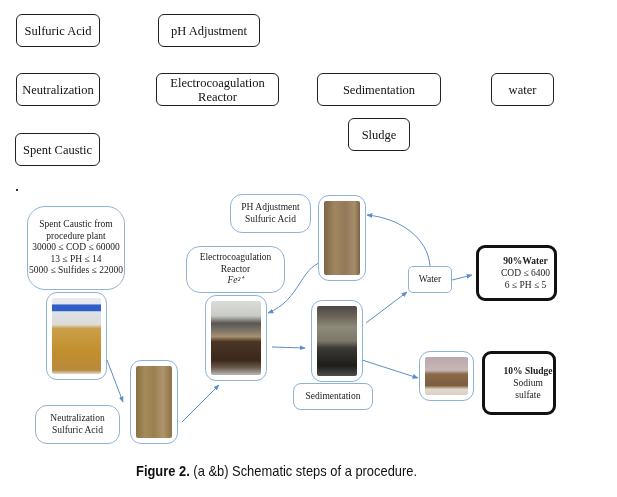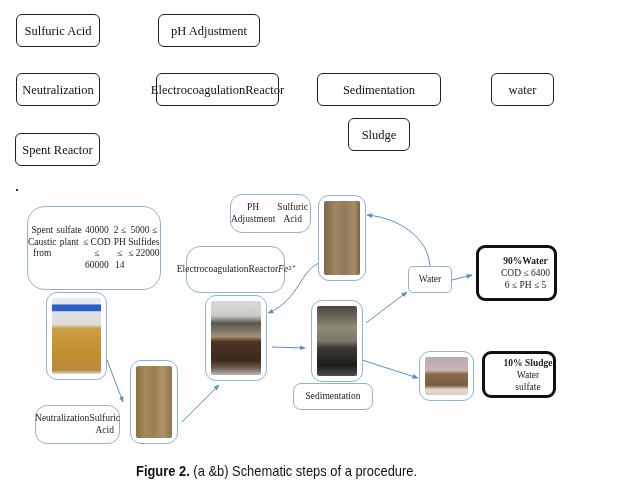--- a/index.html
+++ b/index.html
@@ -11,21 +11,21 @@
           display:flex; align-items:center; justify-content:center; text-align:center; font-size:9.5px; line-height:11.5px; color:#222; }
   .kbox { position:absolute; box-sizing:border-box; border:3px solid #111; border-radius:9px; background:#fff;
           display:flex; align-items:center; justify-content:center; text-align:center; font-size:9.5px; line-height:12px; color:#222; flex-direction:column;padding-left:18px; }
   .kbox .hd { font-weight:bold; }
   .photo { position:absolute; box-sizing:border-box; border:1px solid #8fb3d6; border-radius:11px; background:#fff; padding:5px; }
   .photo .img { width:100%; height:100%; border-radius:2px; }
   .caption { position:absolute; left:136px; top:462px; font-family:"Liberation Sans", sans-serif; font-size:15px; color:#111; transform:scaleX(0.86); transform-origin:left top; white-space:nowrap; }
   .caption b { font-weight:bold; }
   .dot { position:absolute; left:16px; top:189px; width:2px; height:2px; background:#333; }
   svg.arrows { position:absolute; left:0; top:0; width:617px; height:497px; pointer-events:none; }
-  .col { display:flex; flex-direction:row; }
+  .col { display:flex; flex-direction:column; }
   .sup { font-style:italic;text-align:center; }
 </style>
 </head>
 <body>
 
 <div class="box thickleft" style="left:16px;top:14px;width:84px;height:33px;">
   <span>Sulfuric Acid</span>
 </div>
 <div class="box thickleft" style="left:158px;top:14px;width:102px;height:33px;">
   <span>pH Adjustment</span>
@@ -41,21 +41,21 @@
   </div>
 </div>
 <div class="box" style="left:317px;top:73px;width:124px;height:33px;">
   <span>Sedimentation</span>
 </div>
 <div class="box" style="left:491px;top:73px;width:63px;height:33px;">
   <span>water</span>
 </div>
 
 <div class="box thickleft" style="left:15px;top:133px;width:85px;height:33px;">
-  <span>Spent Reactor</span>
+  <span>Spent Caustic</span>
 </div>
 <div class="box" style="left:348px;top:118px;width:62px;height:33px;">
   <span>Sludge</span>
 </div>
 
 <div class="dot"></div>
 
 <svg class="arrows" viewBox="0 0 617 497">
   <defs>
     <marker id="ah" viewBox="0 0 10 10" refX="9" refY="5" markerWidth="6" markerHeight="6" orient="auto">
@@ -73,26 +73,26 @@
 
   <path d="M366,323 L407,292" stroke="#5b8fc7" stroke-width="1" fill="none" marker-end="url(#ah)"></path>
 
   <path d="M430,266 C428,238 400,218 367,215" stroke="#5b8fc7" stroke-width="1" fill="none" marker-end="url(#ah)"></path>
 
   <path d="M452,280 L472,275" stroke="#5b8fc7" stroke-width="1" fill="none" marker-end="url(#ah)"></path>
 
   <path d="M362,360 L418,378" stroke="#5b8fc7" stroke-width="1" fill="none" marker-end="url(#ah)"></path>
 </svg>
 
-<div class="bbox" style="left:27px;top:206px;width:134px;height:84px;border-radius:18px;">
+<div class="bbox" style="left:27px;top:206px;width:98px;height:84px;border-radius:18px;">
   <div class="col">
     <span>Spent Caustic from</span>
-    <span>sulfate plant</span>
-    <span>40000 ≤ COD ≤ 60000</span>
-    <span>2 ≤ PH ≤ 14</span>
+    <span>procedure plant</span>
+    <span>30000 ≤ COD ≤ 60000</span>
+    <span>13 ≤ PH ≤ 14</span>
     <span>5000 ≤ Sulfides ≤ 22000</span>
   </div>
 </div>
 
 <div class="photo" style="left:46px;top:292px;width:61px;height:88px;">
   <div class="img" style="background:linear-gradient(180deg,#e9ecef 0%,#e4e6e8 8%,#2f5ec9 9%,#2f5ec9 17%,#dfe2e4 18%,#dcdcd8 35%,#caa04a 40%,#c38e2e 70%,#b98a3c 95%,#dcdcdc 100%);"></div>
 </div>
 
 <div class="bbox" style="left:35px;top:405px;width:85px;height:39px;">
   <div class="col">
@@ -143,20 +143,20 @@
 <div class="kbox" style="left:476px;top:245px;width:81px;height:56px;">
   <span class="hd">90%Water</span>
   <span>COD ≤ 6400</span>
   <span>6 ≤ PH ≤ 5</span>
 </div>
 
 <div class="photo" style="left:419px;top:351px;width:55px;height:50px;">
   <div class="img" style="background:linear-gradient(180deg,#b9a8ae 0%,#c7b7b8 35%,#8a6a4a 45%,#7d5d3f 75%,#e2d8cc 85%,#d9cfc3 100%);"></div>
 </div>
 
-<div class="kbox" style="left:482px;top:351px;width:74px;height:47px;">
+<div class="kbox" style="left:482px;top:351px;width:74px;height:64px;">
   <span class="hd">10% Sludge</span>
-  <span>Water sulfate</span>
+  <span>Sodium sulfate</span>
 </div>
 
 <div class="caption">
   <b>Figure 2.</b><span> (a &amp;b) Schematic steps of a procedure.</span>
 </div>
 
 </body></html>

